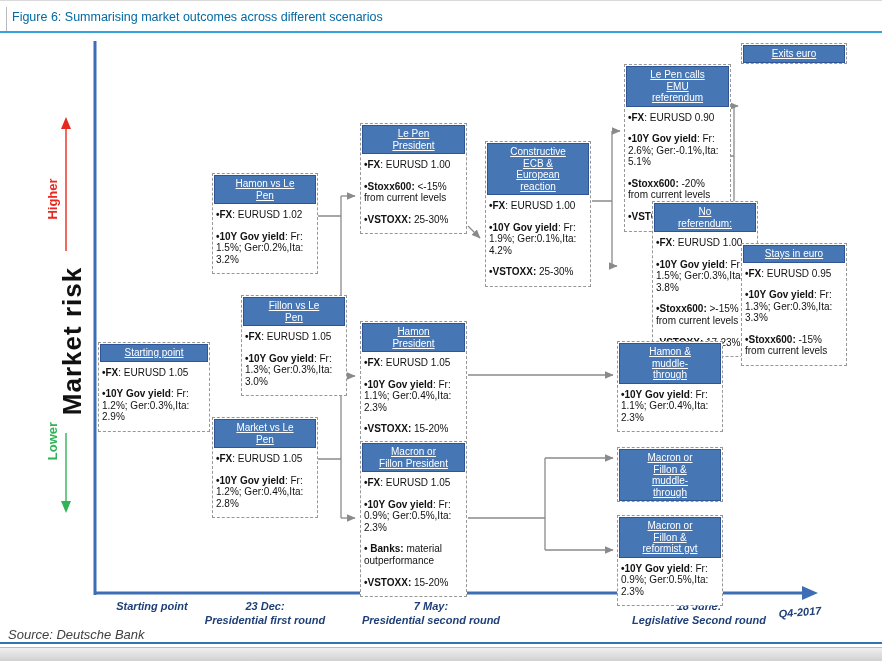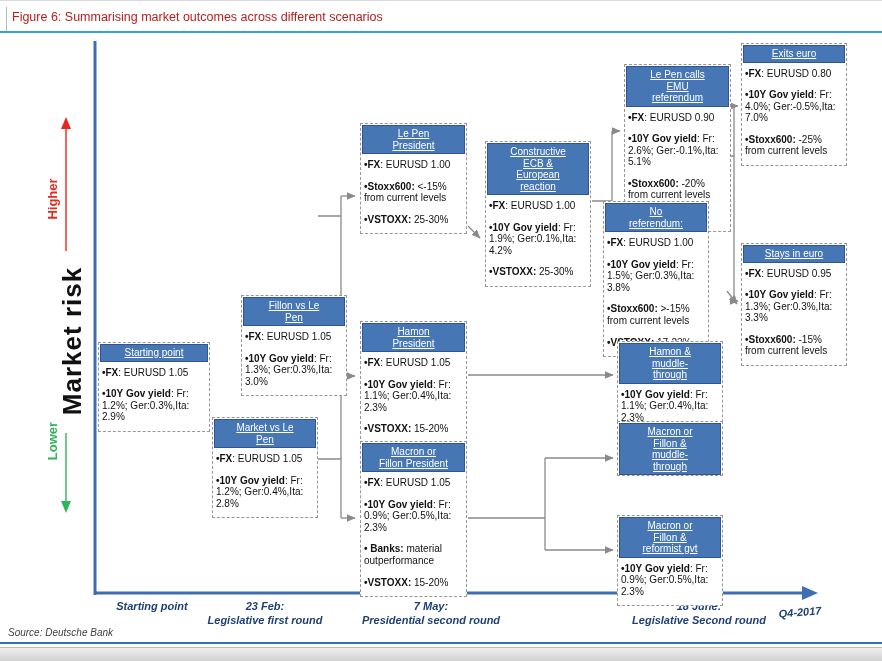--- a/index.html
+++ b/index.html
@@ -3,26 +3,26 @@
 <meta charset="utf-8">
 <style>
   html,body { margin:0; padding:0; background:#fff; }
   .stage {
     position:relative; width:882px; height:661px; overflow:hidden;
     font-family:"Liberation Sans", sans-serif; background:#fff;
     border-top:1px solid #d9d9d9;
   }
   
   .fig-title {
-    position:absolute; left:12px; top:9px; font-size:12.5px; color:#b91c1c;
+    position:absolute; left:12px; top:9px; font-size:12.5px; color:#0369a1;
   }
   .title-left-rule { position:absolute; left:6px; top:6px; width:1px; height:24px; background:#b9b9b9; }
   .title-rule { position:absolute; left:0; top:30px; width:882px; height:2px; background:#35a3da; }
   
-  .source { position:absolute; left:8px; top:626px; font-size:10px; font-style:italic; color:#404040; }
+  .source { position:absolute; left:8px; top:626px; font-size:13px; font-style:italic; color:#404040; }
   .footer-rule { position:absolute; left:0; top:641px; width:882px; height:2px; background:#2f74b5; }
   .bottom-bar { position:absolute; left:0; top:646px; width:882px; height:15px;
     background:linear-gradient(#efefef,#cccccc); border-top:1px solid #bdbdbd; }
   
   .vlabel { position:absolute; white-space:nowrap; transform:translate(-50%,-50%) rotate(-90deg); }
   .market-risk { left:72px; top:340px; font-size:26px; color:#111; font-weight:600; letter-spacing:1px; }
   .higher { left:52px; top:198px; font-size:13px; font-weight:bold; color:#e8281e; }
   .lower  { left:52px; top:440px; font-size:13px; font-weight:bold; color:#2fb457; }
   
   .tl-label {
@@ -100,20 +100,27 @@
   <div class="vlabel higher">Higher</div>
   <div class="vlabel lower">Lower</div>
 
   <div class="box" style="left:98px;  top:341px; width:112px;">
     <div class="box-hdr">Starting point</div>
     <div class="box-body">
         <div class="entry"><span class="b">•FX</span>: EURUSD 1.05</div>
         <div class="entry"><span class="b">•10Y Gov yield</span>: Fr: 1.2%; Ger:0.3%,Ita: 2.9%</div>
       </div>
   </div>
+  <div class="box" style="left:212px; top:172px; width:106px;">
+    <div class="box-hdr">Hamon vs Le Pen</div>
+    <div class="box-body">
+        <div class="entry"><span class="b">•FX</span>: EURUSD 1.02</div>
+        <div class="entry"><span class="b">•10Y Gov yield</span>: Fr: 1.5%; Ger:0.2%,Ita: 3.2%</div>
+      </div>
+  </div>
   <div class="box" style="left:212px; top:294px; width:106px;margin-left:29px;">
     <div class="box-hdr">Fillon vs Le Pen</div>
     <div class="box-body">
         <div class="entry"><span class="b">•FX</span>: EURUSD 1.05</div>
         <div class="entry"><span class="b">•10Y Gov yield</span>: Fr: 1.3%; Ger:0.3%,Ita: 3.0%</div>
       </div>
   </div>
   <div class="box" style="left:212px; top:416px; width:106px;">
     <div class="box-hdr">Market vs Le Pen</div>
     <div class="box-body">
@@ -156,68 +163,63 @@
   </div>
   <div class="box" style="left:624px; top:63px;  width:107px;">
     <div class="box-hdr">Le Pen calls EMU referendum</div>
     <div class="box-body">
         <div class="entry"><span class="b">•FX</span>: EURUSD 0.90</div>
         <div class="entry"><span class="b">•10Y Gov yield</span>: Fr: 2.6%; Ger:-0.1%,Ita: 5.1%</div>
         <div class="entry"><span class="b">•Stoxx600:</span> -20% from current levels</div>
         <div class="entry"><span class="b">•VSTOXX:</span> &gt;35%</div>
       </div>
   </div>
-  <div class="box" style="left:603px; top:200px; width:106px;">
+  <div class="box" style="left:652px; top:200px; width:106px;">
     <div class="box-hdr">No referendum:</div>
     <div class="box-body">
         <div class="entry"><span class="b">•FX</span>: EURUSD 1.00</div>
         <div class="entry"><span class="b">•10Y Gov yield</span>: Fr: 1.5%; Ger:0.3%,Ita: 3.8%</div>
         <div class="entry"><span class="b">•Stoxx600:</span> &gt;-15% from current levels</div>
         <div class="entry"><span class="b">•VSTOXX:</span> 17-23%</div>
       </div>
   </div>
   <div class="box" style="left:617px; top:340px; width:106px;">
     <div class="box-hdr">Hamon &amp; muddle-through</div>
     <div class="box-body">
         <div class="entry"><span class="b">•10Y Gov yield</span>: Fr: 1.1%; Ger:0.4%,Ita: 2.3%</div>
       </div>
   </div>
-  <div class="box" style="left:617px; top:420px; width:106px;">
+  <div class="box" style="left:617px; top:446px; width:106px;">
     <div class="box-hdr">Macron or Fillon &amp; muddle-through</div>
   </div>
   <div class="box" style="left:617px; top:514px; width:106px;">
     <div class="box-hdr">Macron or Fillon &amp; reformist gvt</div>
     <div class="box-body">
         <div class="entry"><span class="b">•10Y Gov yield</span>: Fr: 0.9%; Ger:0.5%,Ita: 2.3%</div>
       </div>
   </div>
   <div class="box" style="left:741px; top:42px;  width:106px;">
     <div class="box-hdr">Exits euro</div>
-    <div class="box-body">
-        <div class="entry"><span class="b">•FX</span>: EURUSD 0.80</div>
-        <div class="entry"><span class="b">•10Y Gov yield</span>: Fr: 4.0%; Ger:-0.5%,Ita: 7.0%</div>
-        <div class="entry"><span class="b">•Stoxx600:</span> -25% from current levels</div>
-      </div>
   </div>
   <div class="box" style="left:741px; top:242px; width:106px;">
     <div class="box-hdr">Stays in euro</div>
     <div class="box-body">
         <div class="entry"><span class="b">•FX</span>: EURUSD 0.95</div>
         <div class="entry"><span class="b">•10Y Gov yield</span>: Fr: 1.3%; Ger:0.3%,Ita: 3.3%</div>
         <div class="entry"><span class="b">•Stoxx600:</span> -15% from current levels</div>
       </div>
   </div>
 
   <div class="tl-label" style="left:152px;">
     <div>Starting point</div>
     <div></div>
   </div>
   <div class="tl-label" style="left:265px;">
-    <div>23 Feb:</div>
-    <div>Legislative first round</div>
+    <div>23 Dec:</div>
+    <div>Presidential first round</div>
   </div>
   <div class="tl-label" style="left:413px;margin-left:18px;">
     <div>7 May:</div>
     <div>Presidential second round</div>
   </div>
   <div class="tl-label" style="left:699px;font-style:italic;">
     <div>18 June:</div>
     <div>Legislative Second round</div>
   </div>
   <div class="tl-label tilt" style="left:800px;">

